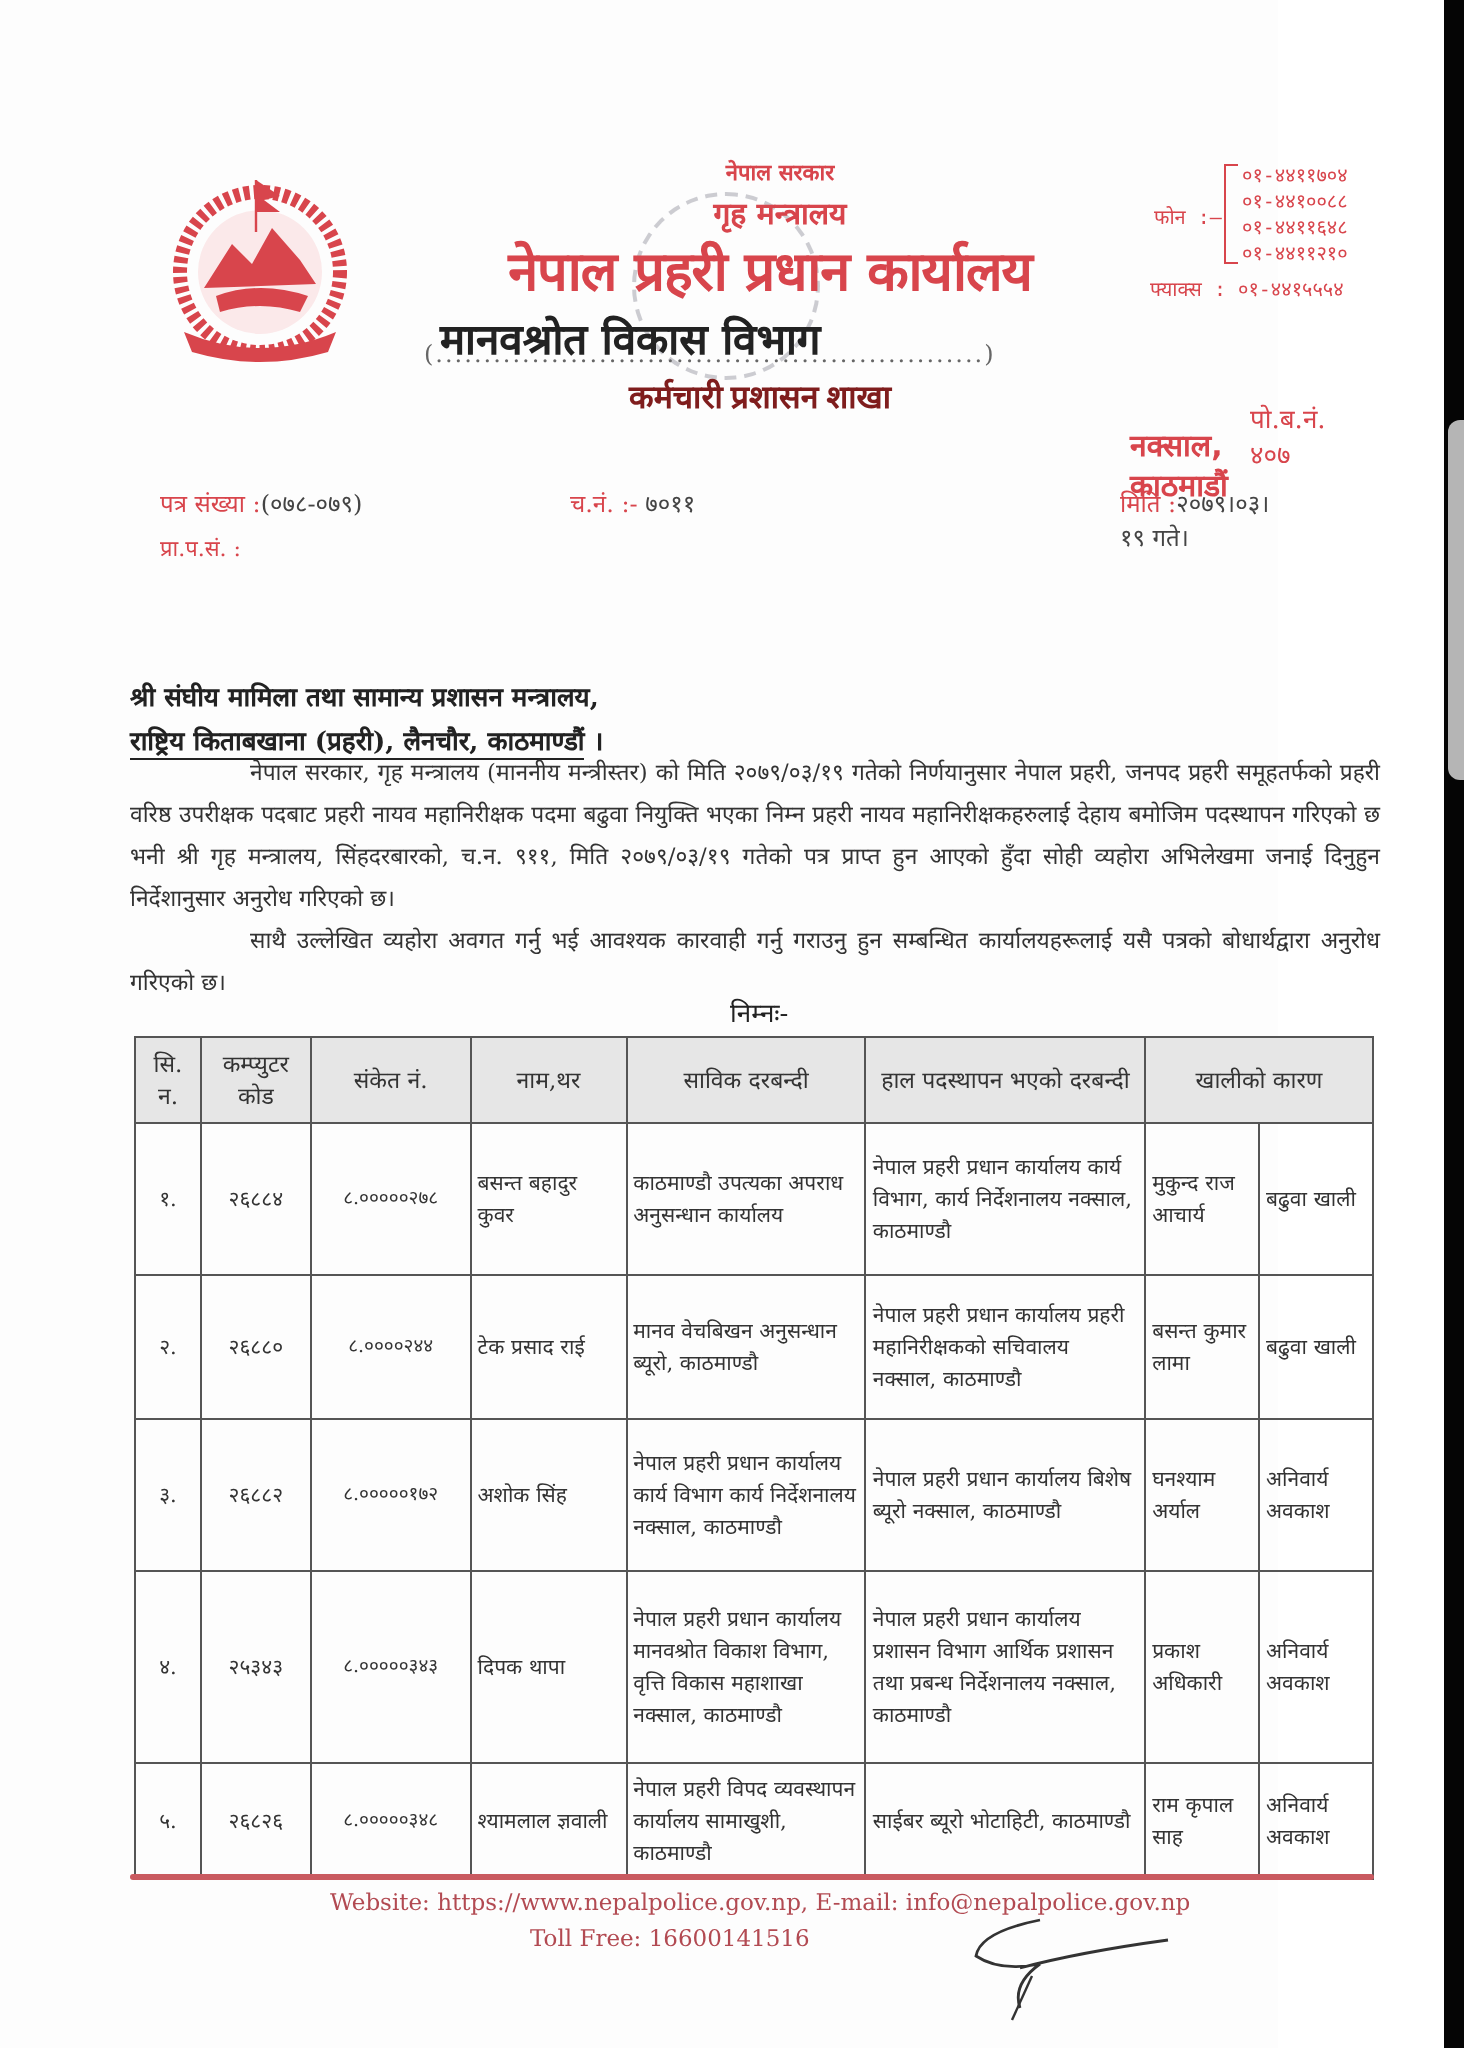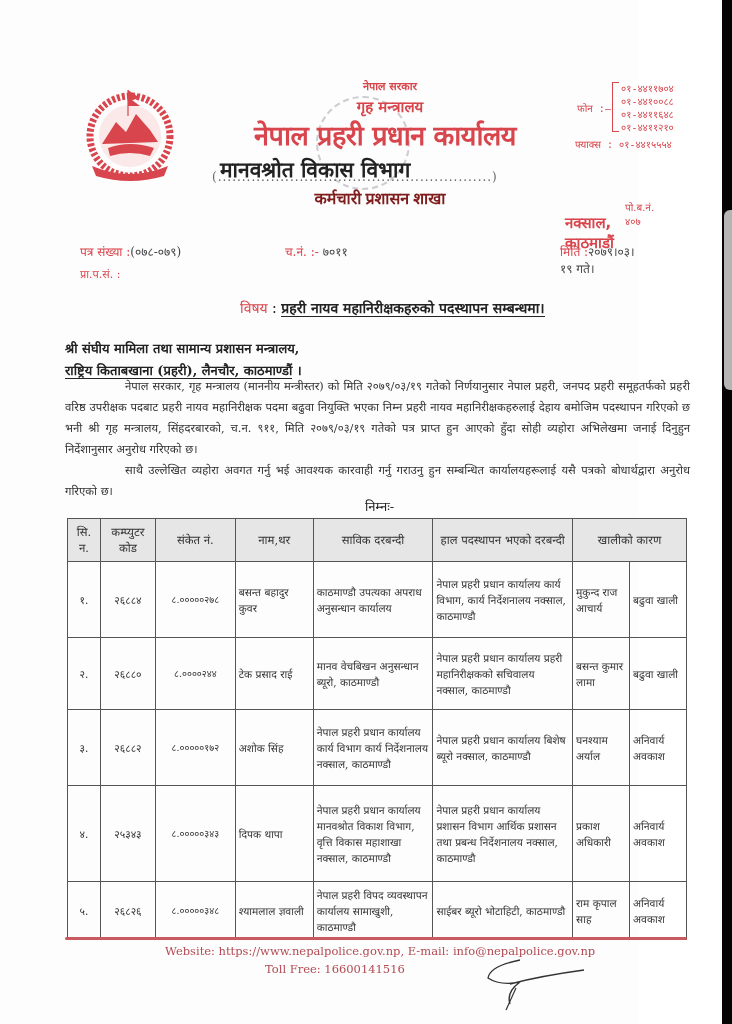--- a/index.html
+++ b/index.html
@@ -22,21 +22,21 @@
   .dept { left: 220px; top: 155px; width: 320px; text-align: left; font-size: 21px; color: #222; font-weight: bold; font-family: "DejaVu Sans", sans-serif; }
   .dots { left: 212px; top: 170px; width: 320px; font-size: 12px; color: #666; letter-spacing: 1px; white-space: nowrap; overflow: hidden; }
   .section { left: 240px; top: 187px; width: 280px; text-align: center; font-size: 16px; color: #7f1d1d; font-weight: bold; font-family: Liberation Serif, serif; }
   .stamp { position: absolute; left: 316px; top: 96px; width: 90px; height: 90px; border-radius: 50%; border: 2px dashed rgba(60,60,80,0.25); }
 
   .contact { left: 575px; top: 82px; font-size: 10px; color: #d8454c; font-family: "DejaVu Sans Mono", monospace; }
   .contact .bracket { position: absolute; left: 37px; top: 0; width: 6px; height: 48px; border: 1px solid #d8454c; border-right: none; }
   .contact .phone-label { position: absolute; left: 2px; top: 19px; white-space: nowrap; }
   .contact .nums { position: absolute; left: 46px; top: 0; line-height: 13px; white-space: nowrap; }
   .contact .fax { position: absolute; left: 0; top: 55px; white-space: nowrap; }
-  .pobox { left: 625px; top: 200px; font-size: 10px; color: #d8454c; }
+  .pobox { left: 625px; top: 200px; font-size: 13px; color: #d8454c; }
   .place { left: 565px; top: 212px; font-size: 15px; color: #d8454c; font-weight: bold; font-family: "DejaVu Sans", sans-serif; }
 
   
   .meta { font-size: 12px; top: 243px; color: #d8454c; }
   .meta .val { color: #444; }
   .ref-no { left: 80px; }
   .disp-no { left: 285px; }
   .date { left: 560px; }
   .pps { left: 80px; top: 266px; font-size: 11px; color: #d8454c; }
 
@@ -112,24 +112,20 @@
     <span>पत्र संख्या :</span><span class="val">(०७८-०७९)</span>
   </div>
   <div class="abs meta disp-no">
     <span>च.नं. :-</span> <span class="val">७०११</span>
   </div>
   <div class="abs meta date">
     <span>मिति :</span><span class="val">२०७९।०३।१९ गते।</span>
   </div>
   <div class="abs pps">प्रा.प.सं.   :</div>
 
-  <div class="abs subject">
-    <span class="lbl">विषय</span> :
-    <span class="txt">प्रहरी नायव महानिरीक्षकहरुको पदस्थापन सम्बन्धमा।</span>
-  </div>
 
   <div class="abs addr1">श्री संघीय मामिला तथा सामान्य प्रशासन मन्त्रालय,</div>
   <div class="abs addr2">
     <span class="u">राष्ट्रिय किताबखाना (प्रहरी), लैनचौर, काठमाण्डौं</span><span> ।</span>
   </div>
 
   <div class="para p1">नेपाल सरकार, गृह मन्त्रालय (माननीय मन्त्रीस्तर) को मिति २०७९/०३/१९ गतेको निर्णयानुसार नेपाल प्रहरी, जनपद प्रहरी समूहतर्फको प्रहरी वरिष्ठ उपरीक्षक पदबाट प्रहरी नायव महानिरीक्षक पदमा बढुवा नियुक्ति भएका निम्न प्रहरी नायव महानिरीक्षकहरुलाई देहाय बमोजिम पदस्थापन गरिएको छ भनी श्री गृह मन्त्रालय, सिंहदरबारको, च.न. ९११, मिति २०७९/०३/१९ गतेको पत्र प्राप्त हुन आएको हुँदा सोही व्यहोरा अभिलेखमा जनाई दिनुहुन निर्देशानुसार अनुरोध गरिएको छ।</div>
   <div class="para p2">साथै उल्लेखित व्यहोरा अवगत गर्नु भई आवश्यक कारवाही गर्नु गराउनु हुन सम्बन्धित कार्यालयहरूलाई यसै पत्रको बोधार्थद्वारा अनुरोध गरिएको छ।</div>
   <div class="abs below">निम्नः-</div>
 

